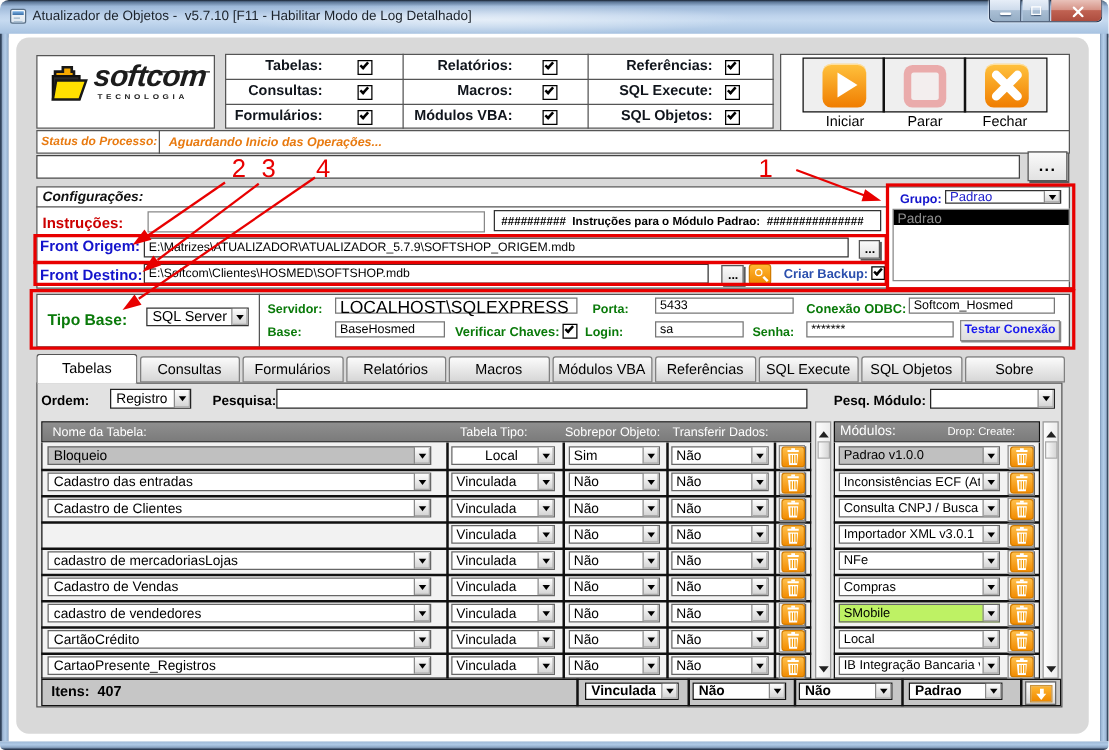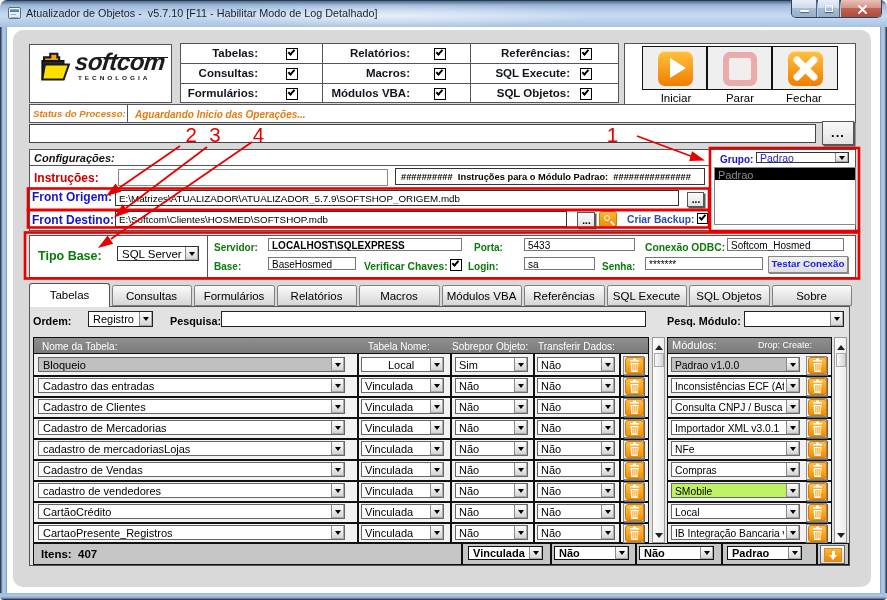--- a/index.html
+++ b/index.html
@@ -186,21 +186,21 @@
 <div class="ab" style="left:207px;top:235px;width:1px;height:43px;background:#555"></div>
 <div class="lb" style="left:38px;top:250px;color:#0a7a0a;font-size:12.5px;font-weight:bold;">Tipo Base:</div>
 <div class="cmb" style="left:117px;top:246px;width:82.4px;height:15.4px;border:1.8px solid #333;background:#fff;">
       <span class="ct" style="font-size:11.5px;font-weight:normal;color:#000;left:4px;right:15px;">SQL Server</span>
       <span class="ca">
         <i></i>
       </span>
     </div>
 <div class="lb" style="left:214px;top:241.5px;color:#0a7a0a;font-size:10px;font-weight:bold;">Servidor:</div>
 <div class="tbx" style="left:268px;top:238px;width:194px;height:13px;border:1px solid #777;background:#fff;">
-      <span style="font-size:10px;font-weight:bold;color:#000;left:3px;">LOCALHOST\SQLEXPRESS</span>
+      <span style="font-size:14px;font-weight:normal;color:#000;left:3px;">LOCALHOST\SQLEXPRESS</span>
     </div>
 <div class="lb" style="left:474px;top:241.5px;color:#0a7a0a;font-size:10px;font-weight:bold;">Porta:</div>
 <div class="tbx" style="left:524px;top:238px;width:111px;height:13px;border:1px solid #777;background:#fff;">
       <span style="font-size:10px;font-weight:normal;color:#000;left:3px;">5433</span>
     </div>
 <div class="lb" style="left:645px;top:242px;color:#0a7a0a;font-size:10.3px;font-weight:bold;">Conexão ODBC:</div>
 <div class="tbx" style="left:727px;top:238px;width:117px;height:13px;border:1px solid #777;background:#fff;">
       <span style="font-size:10px;font-weight:normal;color:#000;left:3px;">Softcom_Hosmed</span>
     </div>
 <div class="lb" style="left:214px;top:260.5px;color:#0a7a0a;font-size:10px;font-weight:bold;">Base:</div>
@@ -266,21 +266,21 @@
     </div>
 <div class="lb" style="z-index:2;left:667px;top:316px;color:#000;font-size:10.8px;font-weight:bold;">Pesq. Módulo:</div>
 <div class="cmb" style="z-index:2;left:744px;top:311px;width:100.4px;height:16.4px;border:1.8px solid #222;background:#fff;">
       <span class="ct" style="font-size:11px;font-weight:normal;color:#000;left:3px;right:15px;"></span>
       <span class="ca">
         <i></i>
       </span>
     </div>
 <div class="hdr" style="left:33px;top:337px;width:616px;height:17px;z-index:2;"></div>
 <div class="lb" style="z-index:2;left:42px;top:341px;color:#fff;font-size:10px;font-weight:normal;">Nome da Tabela:</div>
-<div class="lb" style="z-index:2;left:368px;top:341px;color:#fff;font-size:10px;font-weight:normal;">Tabela Nome:</div>
+<div class="lb" style="z-index:2;left:368px;top:341px;color:#fff;font-size:10px;font-weight:normal;">Tabela Tipo:</div>
 <div class="lb" style="z-index:2;left:452px;top:341px;color:#fff;font-size:10px;font-weight:normal;">Sobrepor Objeto:</div>
 <div class="lb" style="z-index:2;left:538px;top:341px;color:#fff;font-size:10px;font-weight:normal;">Transferir Dados:</div>
 <div class="ab" style="left:33px;top:354px;width:616px;height:189px;background:#f2f2f2;border:1px solid #111;border-top:none;z-index:2;"></div>
 <div class="ab" style="left:357px;top:354px;width:1.5px;height:189px;background:#111;z-index:2;"></div>
 <div class="ab" style="left:450px;top:354px;width:1.5px;height:189px;background:#111;z-index:2;"></div>
 <div class="ab" style="left:533px;top:354px;width:1.5px;height:189px;background:#111;z-index:2;"></div>
 <div class="ab" style="left:619px;top:354px;width:1.5px;height:189px;background:#111;z-index:2;"></div>
 <div class="ab" style="left:33px;top:375px;width:616px;height:1.5px;background:#111;z-index:2;"></div>
 <div class="ab" style="left:33px;top:396px;width:616px;height:1.5px;background:#111;z-index:2;"></div>
 <div class="ab" style="left:33px;top:417px;width:616px;height:1.5px;background:#111;z-index:2;"></div>
@@ -381,26 +381,20 @@
     </div>
 <div class="tr8" style="z-index:2;left:623px;top:398px;"><svg width="19" height="17" viewBox="0 0 19 17">
         <rect x="0.5" y="0.5" width="18" height="16" rx="2.5" fill="url(#og)" stroke="#d17b00" stroke-width="1"></rect>
         <rect x="5" y="3" width="9" height="1.6" fill="#fff"></rect>
         <rect x="8" y="1.6" width="3" height="1.6" fill="#fff"></rect>
         <path d="M5.5 6 h8 l-0.8 9 h-6.4 z" fill="#fff"></path>
         <rect x="7.4" y="7" width="1" height="6.5" fill="#f59a00"></rect>
         <rect x="9.4" y="7" width="1" height="6.5" fill="#f59a00"></rect>
         <rect x="11.4" y="7" width="1" height="6.5" fill="#f59a00"></rect>
       </svg></div>
-<div class="cmb" style="z-index:2;left:38px;top:420px;width:307px;height:15px;border:1px solid #666;background:#fff;">
-      <span class="ct" style="font-size:11px;font-weight:normal;color:#000;left:4px;right:15px;">Cadastro de Mercadorias</span>
-      <span class="ca">
-        <i></i>
-      </span>
-    </div>
 <div class="cmb" style="z-index:2;left:361px;top:420px;width:83px;height:15px;border:1px solid #666;background:#fff;">
       <span class="ct" style="font-size:11px;font-weight:normal;color:#000;left:3px;right:15px;">Vinculada</span>
       <span class="ca">
         <i></i>
       </span>
     </div>
 <div class="cmb" style="z-index:2;left:455px;top:420px;width:73px;height:15px;border:1px solid #666;background:#fff;">
       <span class="ct" style="font-size:11px;font-weight:normal;color:#000;left:3px;right:15px;">Não</span>
       <span class="ca">
         <i></i>

